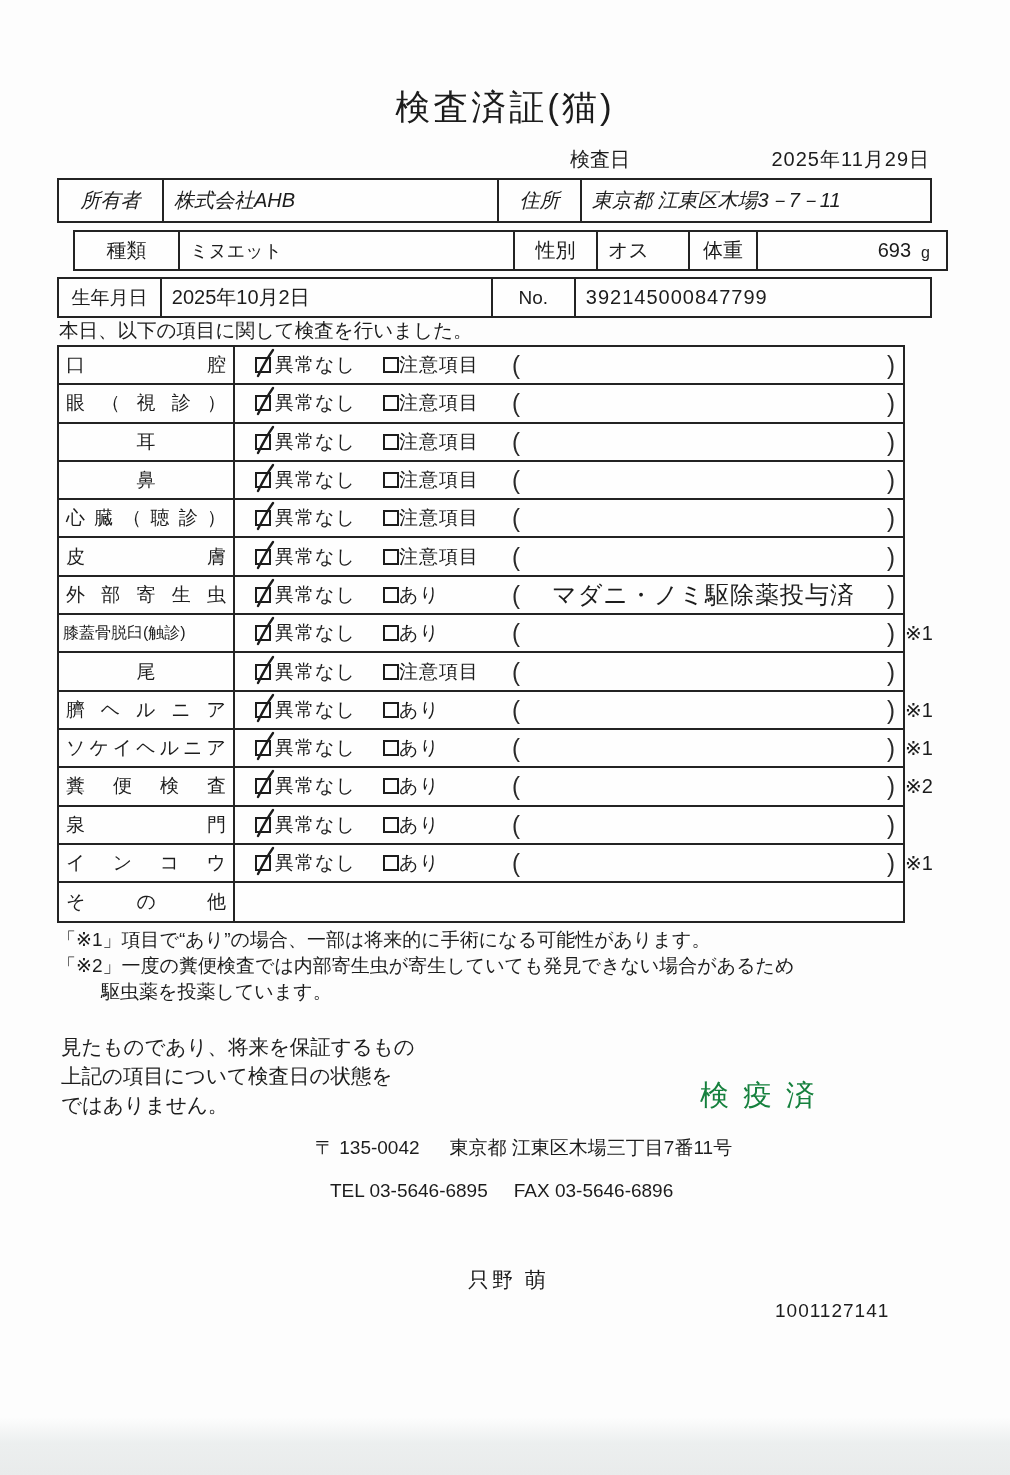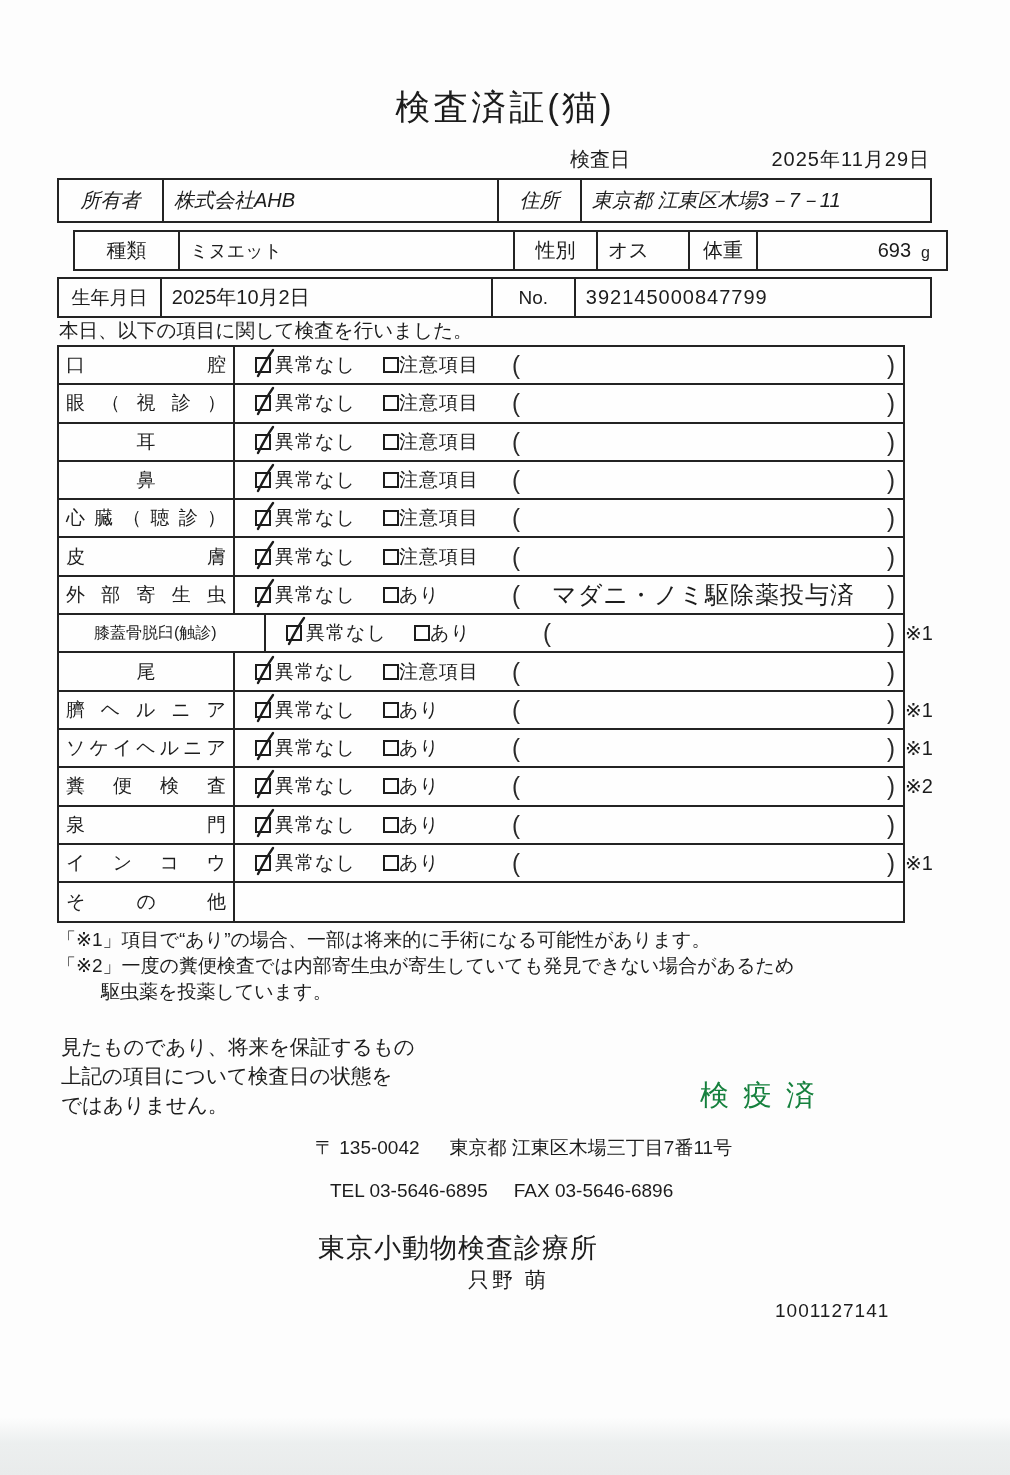--- a/index.html
+++ b/index.html
@@ -35,21 +35,21 @@
 
   .checklist { position:absolute; top:345px; left:57px; width:848px;
                border:2px solid #232323; box-sizing:border-box; background:#fefefe; }
   .crow { position:relative; display:flex; align-items:stretch; height:38.3px;
           border-bottom:2px solid #232323; box-sizing:border-box; }
   .crow:last-child { border-bottom:none; }
   .item { width:176px; box-sizing:border-box; border-right:2px solid #232323;
           display:flex; align-items:center; padding:0 7px; font-size:19px; flex:none; }
   .item.j { justify-content:space-between; }
   .item.c { justify-content:center; }
-  .item.t { font-size:16px; padding:0 4px;margin-left:31px; }
+  .item.t { font-size:16px; padding:0 4px; }
   .res { flex:1; display:flex; align-items:center; padding-left:20px; }
   .g1 { width:128px; display:flex; align-items:center; gap:4px; flex:none; }
   .g2 { width:129px; display:flex; align-items:center; flex:none; }
   .cb { position:relative; width:16px; height:16px; border:2px solid #1c1c1c;
         box-sizing:border-box; flex:none; background:#fff; }
   .tick { position:absolute; left:-4px; top:-12px; overflow:visible; }
   .cb-label { font-size:19px; letter-spacing:1px; white-space:nowrap; }
   .parens { flex:1; display:flex; align-items:center; justify-content:space-between;
             padding-right:8px; }
   .paren { font-size:24px; font-weight:300; transform:scaleY(1.1); color:#2a2a2a; }
@@ -531,18 +531,17 @@
   <div class="f-postal">
     <span>〒 135-0042</span>
     <span>東京都 江東区木場三丁目7番11号</span>
   </div>
 
   <div class="f-tel">
     <span>TEL 03-5646-6895</span>
     <span>FAX 03-5646-6896</span>
   </div>
 
-  <div class="f-clinic">東京小動物検査診療所</div>
   <div class="f-examiner">只野 萌</div>
   <div class="f-serial">1001127141</div>
 
   <div class="bottom-band"></div>
 </div>
 
 </body></html>

